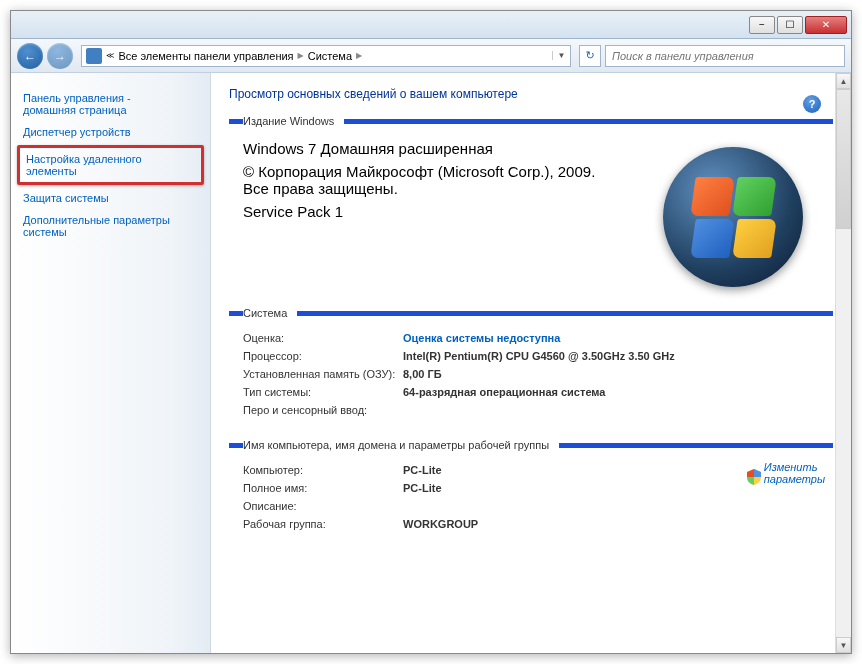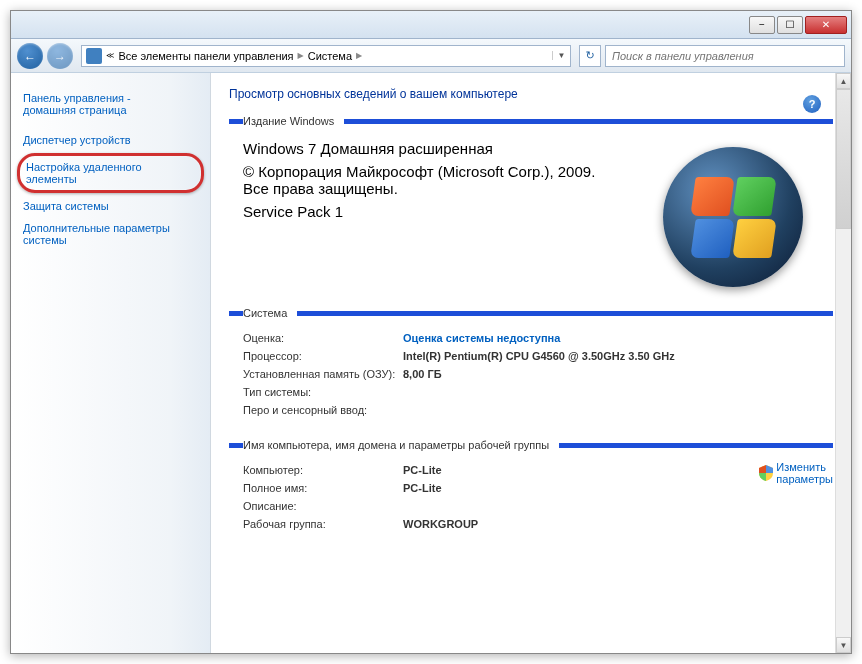--- a/index.html
+++ b/index.html
@@ -13,40 +13,40 @@
 .nav-arrow.fwd { opacity: 0.6; }
 .breadcrumb { flex: 1; height: 22px; border: 1px solid #a0b4cc; background: #fff; display: flex; align-items: center; padding: 0 4px; font-size: 11px; margin: 0 4px; }
 .bc-icon { width: 16px; height: 16px; background: #4080c0; margin-right: 4px; border-radius: 2px; }
 .bc-sep { margin: 0 4px; color: #888; font-size: 8px; }
 .bc-drop { width: 14px; text-align: center; color: #555; font-size: 8px; border-left: 1px solid #ccc; padding-left: 4px; }
 .refresh { width: 22px; height: 22px; border: 1px solid #a0b4cc; background: #fff; display: flex; align-items: center; justify-content: center; color: #2060a0; cursor: pointer; }
 .search { width: 240px; height: 22px; border: 1px solid #a0b4cc; background: #fff; padding: 0 6px; font-size: 11px; font-style: italic; color: #888; }
 .content { flex: 1; display: flex; overflow: hidden; }
 .sidebar { width: 200px; background: linear-gradient(to right, #fff 0%, #f0f4f8 80%, #e4ecf4 100%); padding: 14px 10px; border-right: 1px solid #d0d8e0; position: relative; }
 .sidebar-link { color: #0060c0; font-size: 11px; padding: 5px 2px; cursor: pointer; display: block; }
-.sidebar-link.title { color: #0060c0; margin-bottom: 8px; }
-.highlight { border: 3px solid #d03030; border-radius: 18px; padding: 5px 6px; margin: 2px -4px; box-shadow: 0 1px 3px rgba(0,0,0,0.3), inset 0 0 2px rgba(255,255,255,0.8); }
+.sidebar-link.title { color: #0060c0; }
+.highlight { border: 3px solid #d03030; border-radius: 2px; padding: 5px 6px; margin: 2px -4px; box-shadow: 0 1px 3px rgba(0,0,0,0.3), inset 0 0 2px rgba(255,255,255,0.8); }
 .main { flex: 1; padding: 14px 18px; overflow-y: auto; position: relative; }
 .help-icon { position: absolute; top: 8px; right: 12px; width: 18px; height: 18px; border-radius: 50%; background: radial-gradient(circle at 40% 30%, #60a0e0, #2060c0); color: #fff; display: flex; align-items: center; justify-content: center; font-size: 11px; font-weight: bold; cursor: pointer; }
 h1 { font-size: 12px; font-weight: normal; color: #003399; margin-bottom: 14px; }
 fieldset { border: none; border-top: 5px solid #1d4ed8; padding: 10px 0 14px 14px; margin-bottom: 6px; position: relative; }
 legend { font-size: 11px; color: #333; padding-right: 10px; }
 .info-row { display: flex; padding: 3px 0; font-size: 11px; }
 .info-label { width: 160px; color: #333; }
 .info-value { flex: 1; color: #333; font-weight: bold; }
 .info-value.link { color: #0060c0; cursor: pointer; }
 .logo-area { position: absolute; right: 20px; top: 10px; width: 150px; height: 150px; }
 .win-orb { width: 140px; height: 140px; border-radius: 50%; background: radial-gradient(circle at 35% 30%, #6090c0 0%, #204060 60%, #0a1830 100%); position: relative; overflow: hidden; box-shadow: 0 3px 10px rgba(0,0,0,0.4); }
 .flag { position: absolute; top: 50%; left: 50%; transform: translate(-50%, -50%); width: 80px; height: 80px; display: grid; grid-template: 1fr 1fr / 1fr 1fr; gap: 3px; }
 .flag div { border-radius: 3px 8px 3px 8px; transform: skewX(-8deg); }
 .f1 { background: linear-gradient(135deg, #ff8040, #e05020); }
 .f2 { background: linear-gradient(135deg, #60d060, #30a030); }
 .f3 { background: linear-gradient(135deg, #5090e0, #2060c0); }
 .f4 { background: linear-gradient(135deg, #ffd040, #e0a020); }
-.change-link { position: absolute; right: 0; top: 10px; display: flex; align-items: center; color: #0060c0; font-size: 11px; cursor: pointer; }
+.change-link { position: absolute; right: 8px; top: 10px; display: flex; align-items: flex-end; color: #0060c0; font-size: 11px; cursor: pointer; font-style: italic; }
 .shield { width: 14px; height: 16px; margin-right: 3px; display: inline-block; }
 .shield svg { width: 100%; height: 100%; }
 .edition-area { position: relative; min-height: 150px; }
 .ed-text { font-size: 15px; padding: 3px 0; max-width: 360px; }
 .scrollbar { position: absolute; right: 0; top: 0; bottom: 0; width: 16px; background: #f0f0f0; border-left: 1px solid #ddd; }
 .sb-btn { height: 16px; background: linear-gradient(#f8f8f8,#e0e0e0); border: 1px solid #ccc; display: flex; align-items: center; justify-content: center; font-size: 8px; color: #555; }
 .sb-thumb { height: 140px; background: linear-gradient(#e8e8e8,#d0d0d0); border: 1px solid #ccc; margin: 0; }
 .main-inner { position: relative; height: 100%; }
 </style>
 </head>
@@ -126,20 +126,21 @@
         <div class="info-row">
           <div class="info-label">Процессор:</div>
           <div class="info-value">Intel(R) Pentium(R) CPU G4560 @ 3.50GHz   3.50 GHz</div>
         </div>
         <div class="info-row">
           <div class="info-label">Установленная память (ОЗУ):</div>
           <div class="info-value">8,00 ГБ</div>
         </div>
         <div class="info-row">
           <div class="info-label">Тип системы:</div>
+          <div class="info-value">64-разрядная операционная система</div>
         </div>
         <div class="info-row">
           <div class="info-label">Перо и сенсорный ввод:</div>
         </div>
       </fieldset>
 
       <fieldset style="position:relative">
         <legend>Имя компьютера, имя домена и параметры рабочей группы</legend>
         <div class="change-link">
           <span class="shield">

